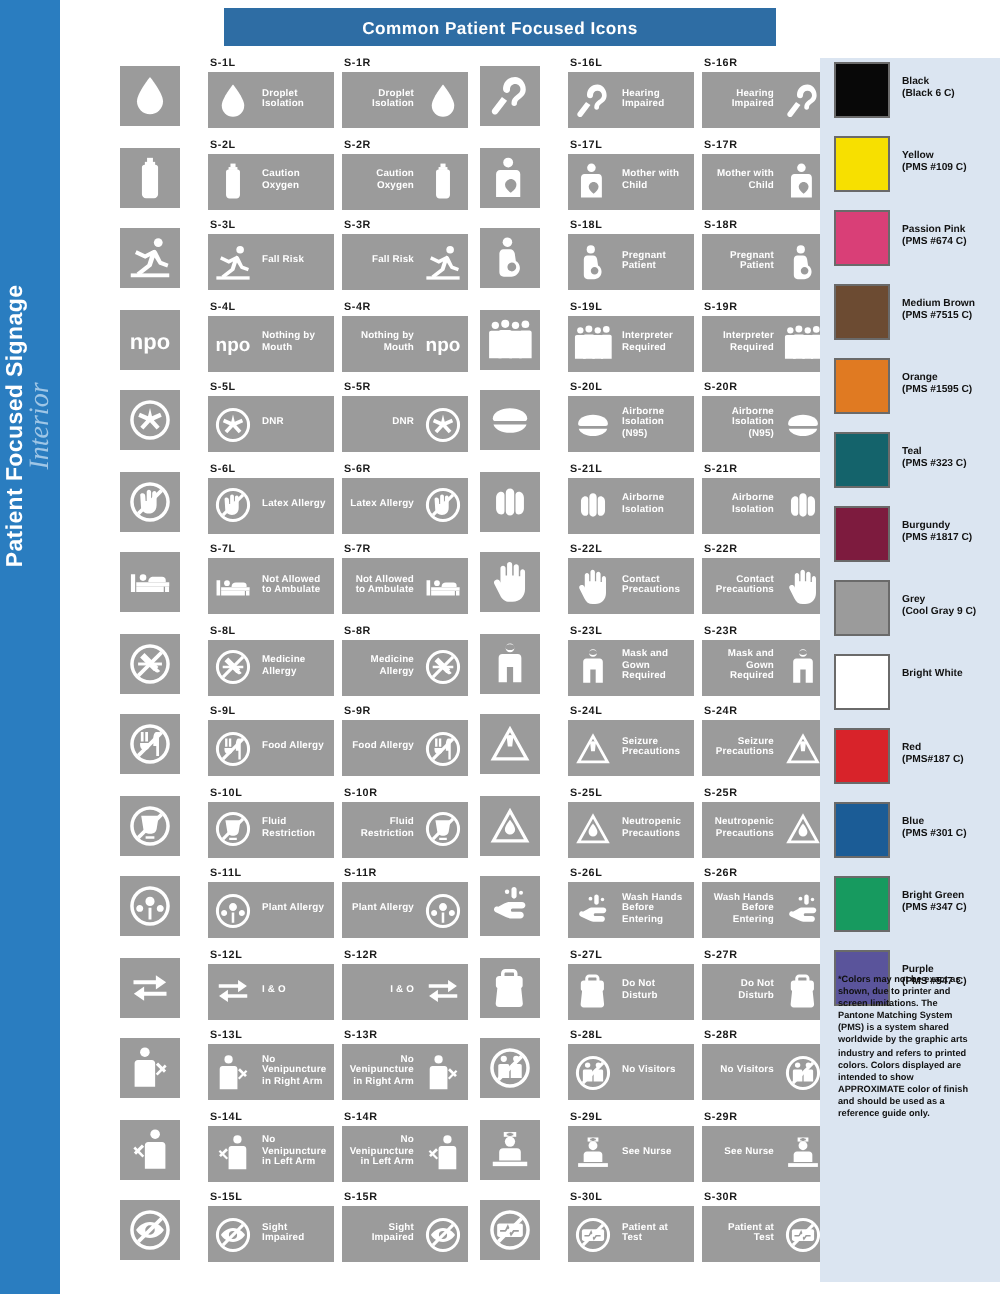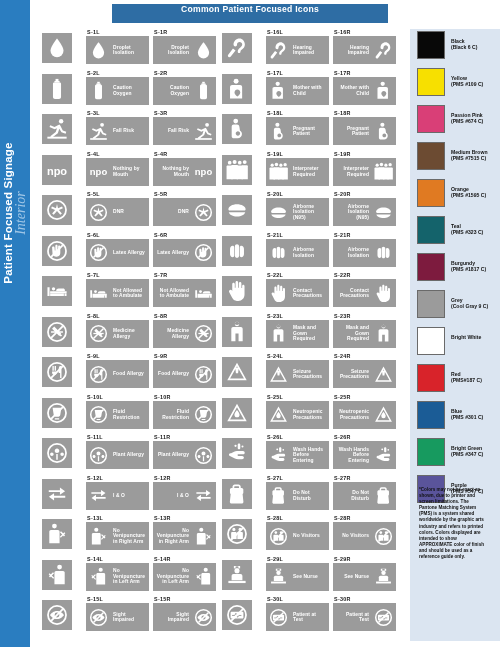--- a/index.html
+++ b/index.html
@@ -32,26 +32,26 @@
     display: block;
     color: #9fc6e6; font-size: 14px; font-style: italic;
     font-family: "Liberation Serif", serif;
     line-height: 14px; margin-top: -1px;
   }
 
   
   #header {
     position: absolute; left: 112px; top: 4px; width: 276px; height: 19px;
     background: #2e6da4; color: #ffffff;
-    display: flex; align-items: flex-start; justify-content: center;
+    display: flex; align-items: center; justify-content: center;
   }
   #header-title { font-size: 8.6px; font-weight: bold; letter-spacing: .25px; }
 
   
-  #grid { position: absolute; left: 40px; top: 29px; width: 360px; height: 612px; }
+  #grid { position: absolute; left: 58px; top: 29px; width: 360px; height: 612px; }
   .block { position: absolute; top: 0; width: 180px; }
   #block-a { left: 0; }
   #block-b { left: 180px; }
 
   .row { position: relative; height: 40.5px; }
   .code {
     position: absolute; top: 0px; font-size: 5.4px; font-weight: bold;
     color: #1a1a1a; letter-spacing: .3px;
   }
   .code-l { left: 47px; }

